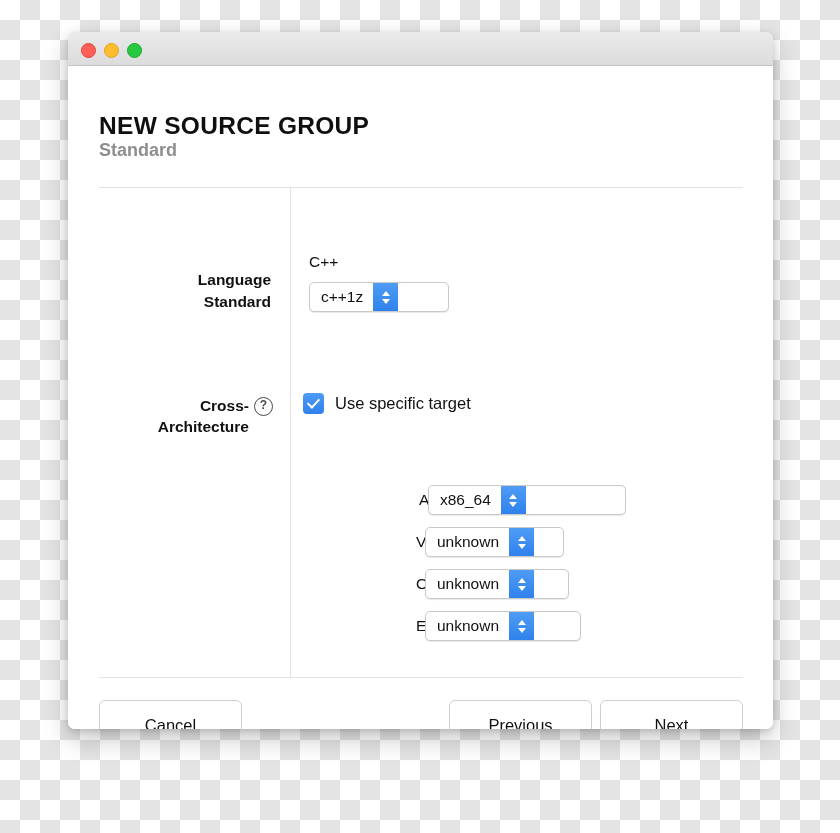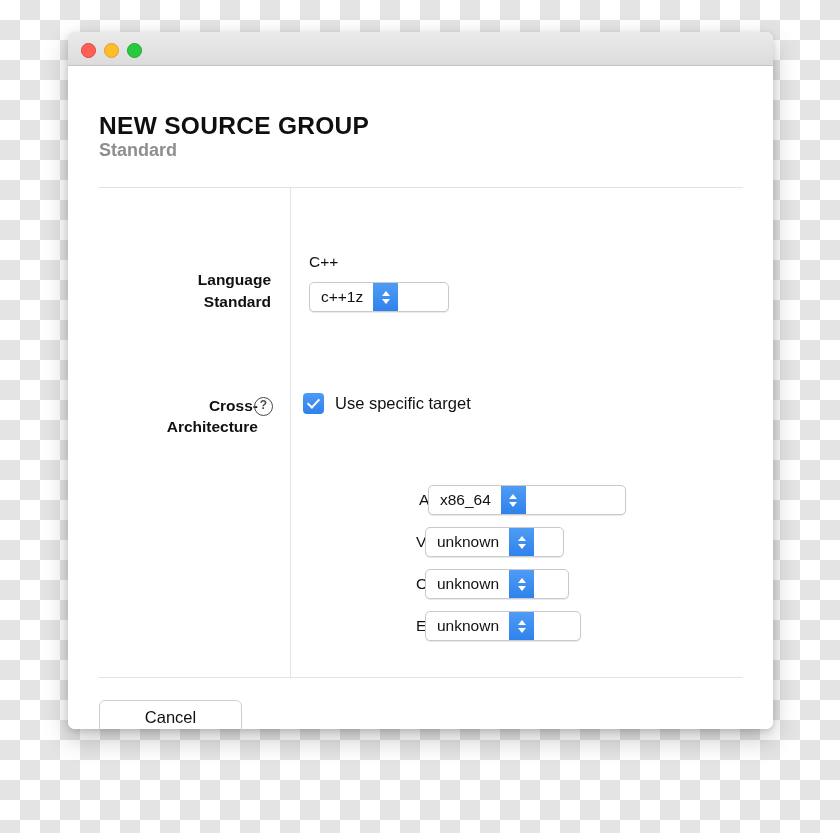--- a/index.html
+++ b/index.html
@@ -111,21 +111,21 @@
     font-size: 15.5px;
     font-weight: bold;
     color: #111111;
     line-height: 1.38;
   }
   .lcol.language { top: 187px; margin-top: 16px; }
   .lcol.standard { top: 225px; }
   .lcol.cross {
     top: 329px;
     width: 150px;
-    left: 40px;
+    left: 31px;
   }
 
   .help-icon {
     position: absolute;
     left: 186px;
     top: 331px;
     width: 17px;
     height: 17px;
     border: 1.5px solid #4a4a4a;
     border-radius: 50%;
@@ -249,21 +249,21 @@
     background: #ffffff;
     border: 1px solid #cfcfcf;
     border-radius: 6px;
     box-shadow: 0 1px 1px rgba(0,0,0,0.06);
     font-family: "Liberation Sans", sans-serif;
     font-size: 16.5px;
     color: #111111;
     text-align: center;
     line-height: 32px;
     box-sizing: border-box;
-    padding: 0;
+    padding: 8px;
   }
   .btn.cancel   { left: 31px;  top: 634px; width: 143px; }
   .btn.previous { left: 381px; top: 634px; width: 143px; }
   .btn.next     { left: 532px; top: 634px; width: 143px; }
 </style>
 </head>
 <body>
 
 <div class="window">
 
@@ -350,15 +350,17 @@
         <span class="stepper">
           <span class="chev up"></span>
           <span class="chev down"></span>
         </span>
       </span>
     </div>
 
     <div class="rule bottom"></div>
 
     <button class="btn cancel">Cancel</button>
+    <button class="btn previous">Previous</button>
+    <button class="btn next">Next</button>
 
   </div>
 </div>
 
 </body></html>

